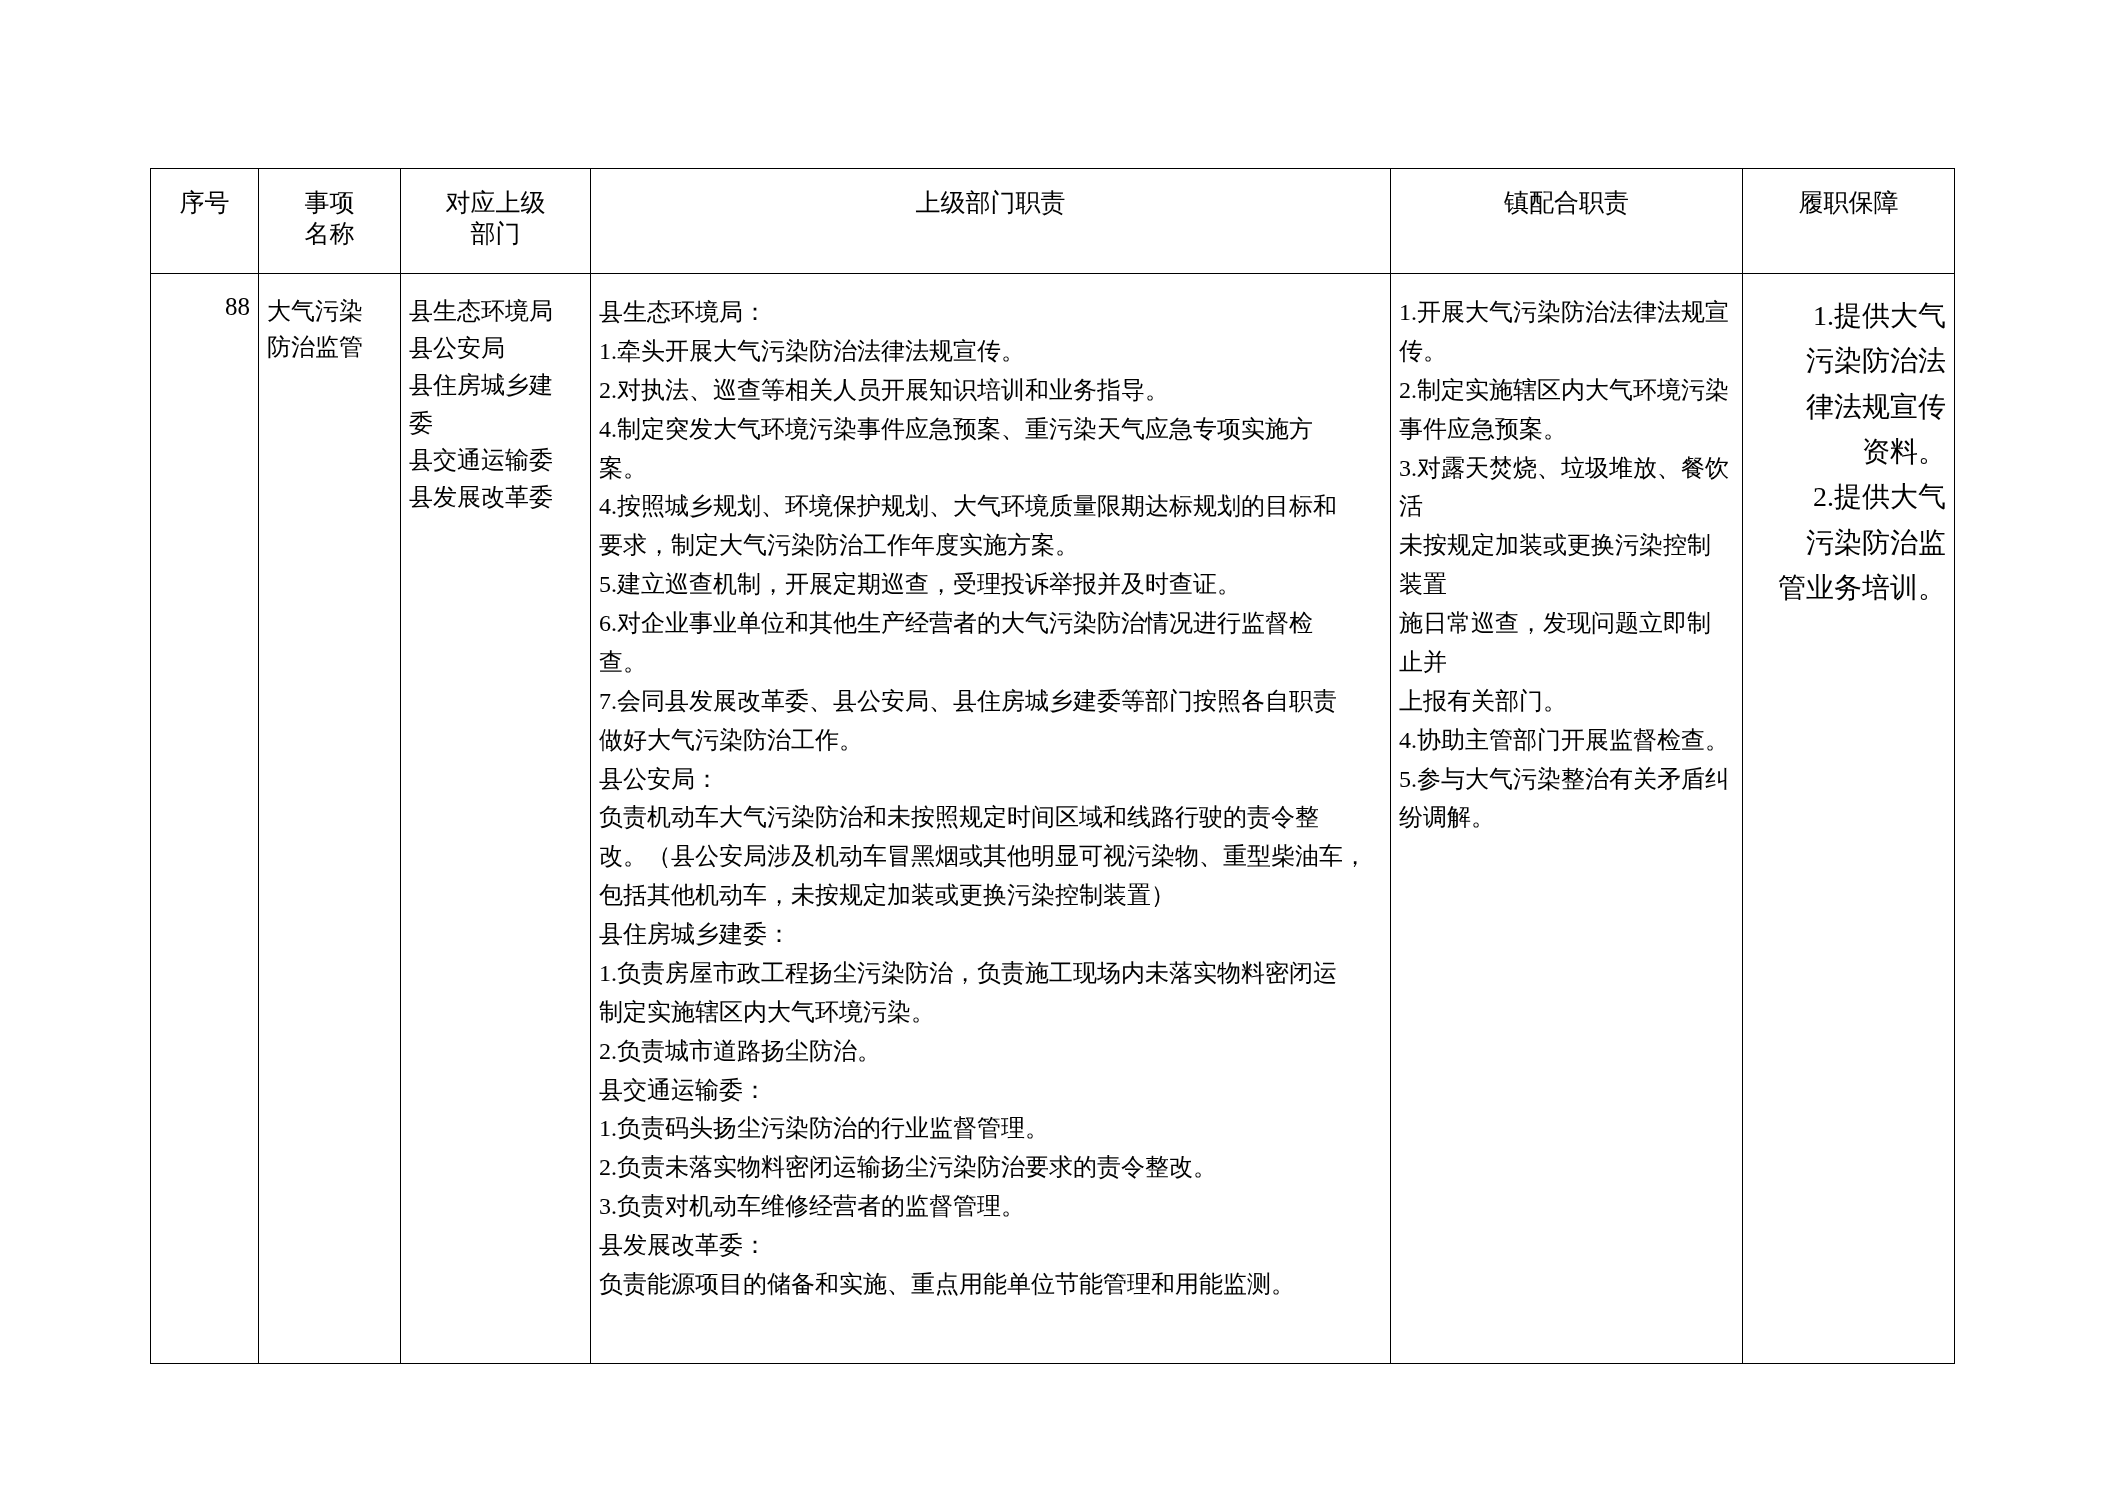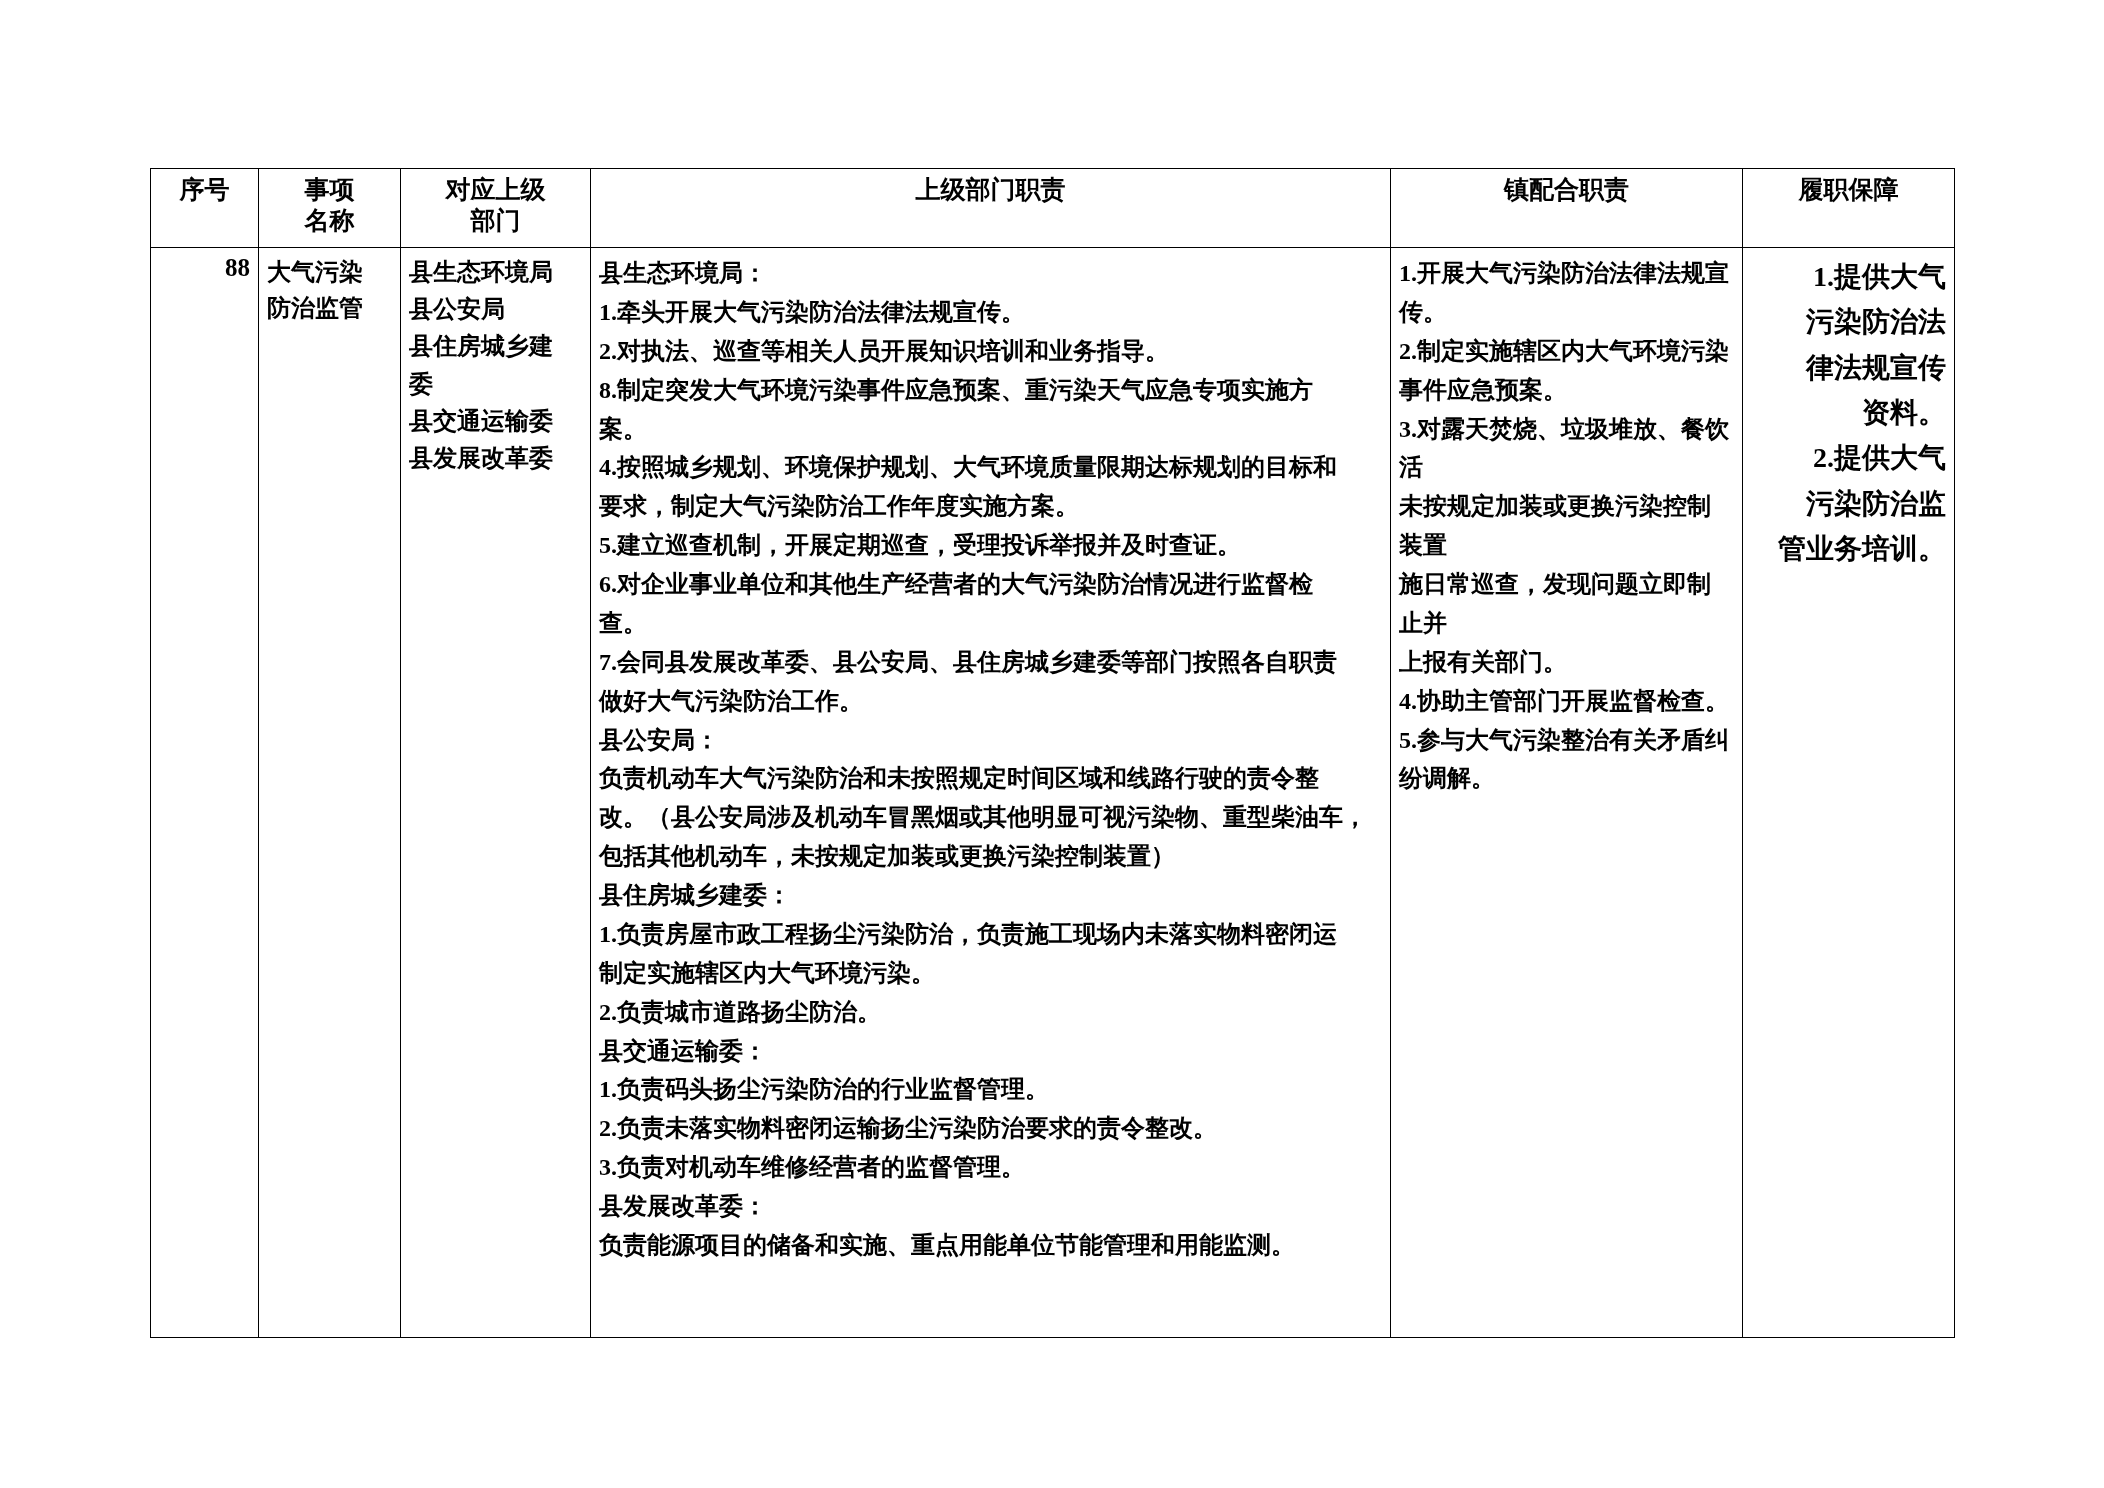--- a/index.html
+++ b/index.html
@@ -22,22 +22,22 @@
     padding: 168px 150px 0 150px;
   }
   table.doc-table {
     border-collapse: collapse;
     width: 1804px;
     table-layout: fixed;
   }
   table.doc-table td, table.doc-table th {
     border: 1.6px solid #000000;
     vertical-align: top;
-    padding: 6px 8px;
-    font-weight: bold;
+    padding: 19px 8px;
+    font-weight: normal;
   }
   thead td {
     text-align: center;
     vertical-align: middle;
     height: 66px;
     font-size: 25px;
     line-height: 1.22;
   }
   .col-seq { width: 108px; }
   .col-name { width: 142px; }
@@ -127,21 +127,21 @@
           <span class="line">县公安局</span>
           <span class="line">县住房城乡建</span>
           <span class="line">委</span>
           <span class="line">县交通运输委</span>
           <span class="line">县发展改革委</span>
         </td>
         <td class="cell-duty">
           <span class="line">县生态环境局：</span>
           <span class="line">1.牵头开展大气污染防治法律法规宣传。</span>
           <span class="line">2.对执法、巡查等相关人员开展知识培训和业务指导。</span>
-          <span class="line">8.制定突发大气环境污染事件应急预案、重污染天气应急专项实施方</span>
+          <span class="line">4.制定突发大气环境污染事件应急预案、重污染天气应急专项实施方</span>
           <span class="line">案。</span>
           <span class="line">4.按照城乡规划、环境保护规划、大气环境质量限期达标规划的目标和</span>
           <span class="line">要求，制定大气污染防治工作年度实施方案。</span>
           <span class="line">5.建立巡查机制，开展定期巡查，受理投诉举报并及时查证。</span>
           <span class="line">6.对企业事业单位和其他生产经营者的大气污染防治情况进行监督检</span>
           <span class="line">查。</span>
           <span class="line">7.会同县发展改革委、县公安局、县住房城乡建委等部门按照各自职责</span>
           <span class="line">做好大气污染防治工作。</span>
           <span class="line">县公安局：</span>
           <span class="line">负责机动车大气污染防治和未按照规定时间区域和线路行驶的责令整</span>

